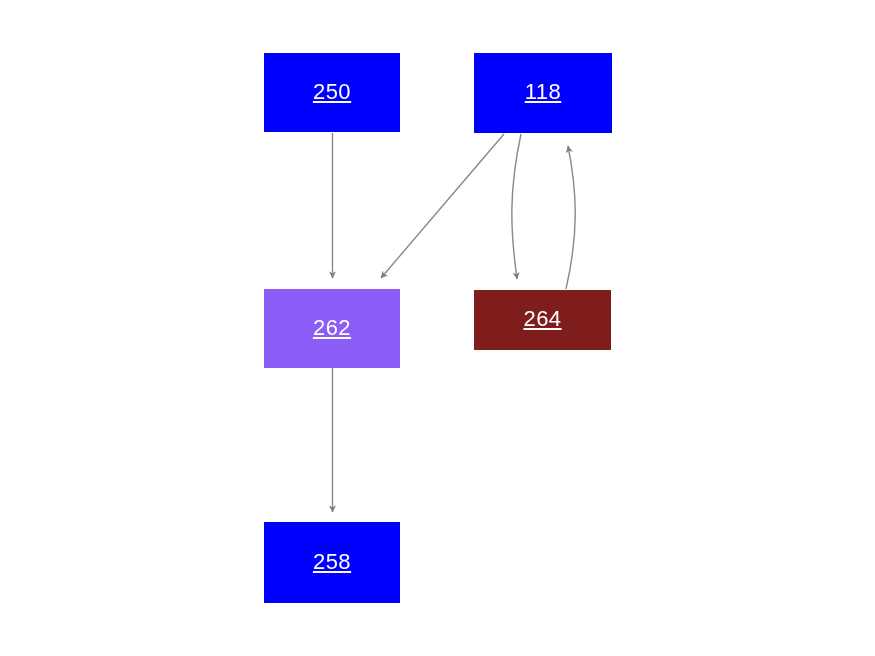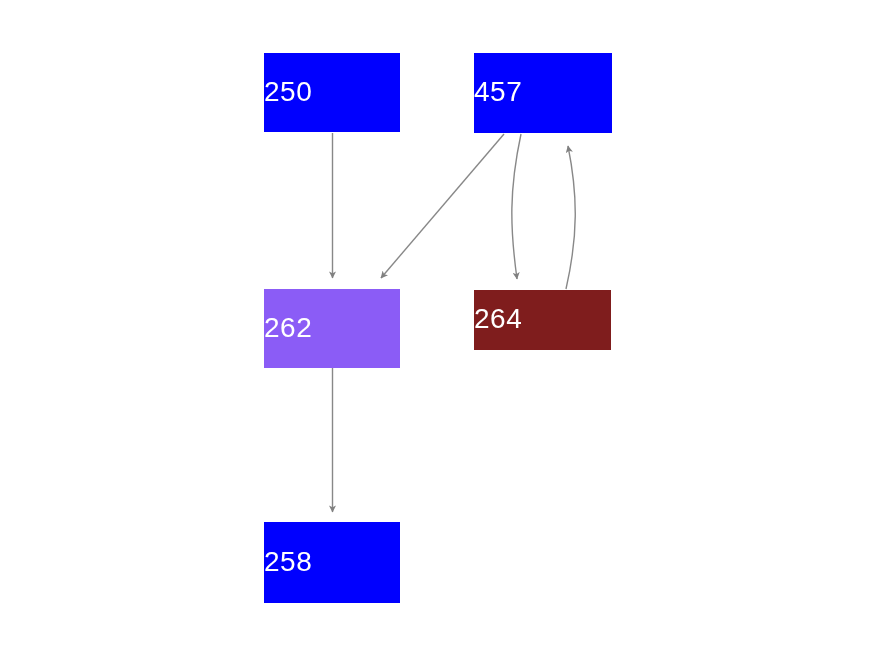--- a/index.html
+++ b/index.html
@@ -21,27 +21,28 @@
     position: absolute;
     left: 0;
     top: 0;
     width: 875px;
     height: 656px;
   }
   .graph-node {
     position: absolute;
     display: flex;
     align-items: center;
-    justify-content: flex-start;
+    justify-content: center;
     color: #ffffff;
-    font-size: 28px;
+    font-size: 22px;
     line-height: 1;
     letter-spacing: 0.5px;
     box-sizing: border-box;
     user-select: none;
+    text-decoration: underline;
   }
   .node-label {
     display: block;
     transform: translateY(-1px);
   }
 </style>
 </head>
 <body>
 
 <div id="graph-canvas">
@@ -62,21 +63,21 @@
     <path d="M 566 289 C 578 236 578 196 568 146" fill="none" stroke="#888888" stroke-width="1.4" marker-end="url(#arrowhead)"></path>
 
     <path d="M 332.5 368 L 332.5 512" fill="none" stroke="#888888" stroke-width="1.4" marker-end="url(#arrowhead)"></path>
   </svg>
 
   <div class="graph-node" style="left:264px; top:53px; width:136px; height:79px; background:#0000ff;">
     <span class="node-label">250</span>
   </div>
 
   <div class="graph-node" style="left:474px; top:53px; width:138px; height:80px; background:#0000ff;">
-    <span class="node-label">457</span>
+    <span class="node-label">118</span>
   </div>
 
   <div class="graph-node" style="left:264px; top:289px; width:136px; height:79px; background:#8b5cf6;">
     <span class="node-label">262</span>
   </div>
 
   <div class="graph-node" style="left:474px; top:290px; width:137px; height:60px; background:#7f1d1d;">
     <span class="node-label">264</span>
   </div>
 

